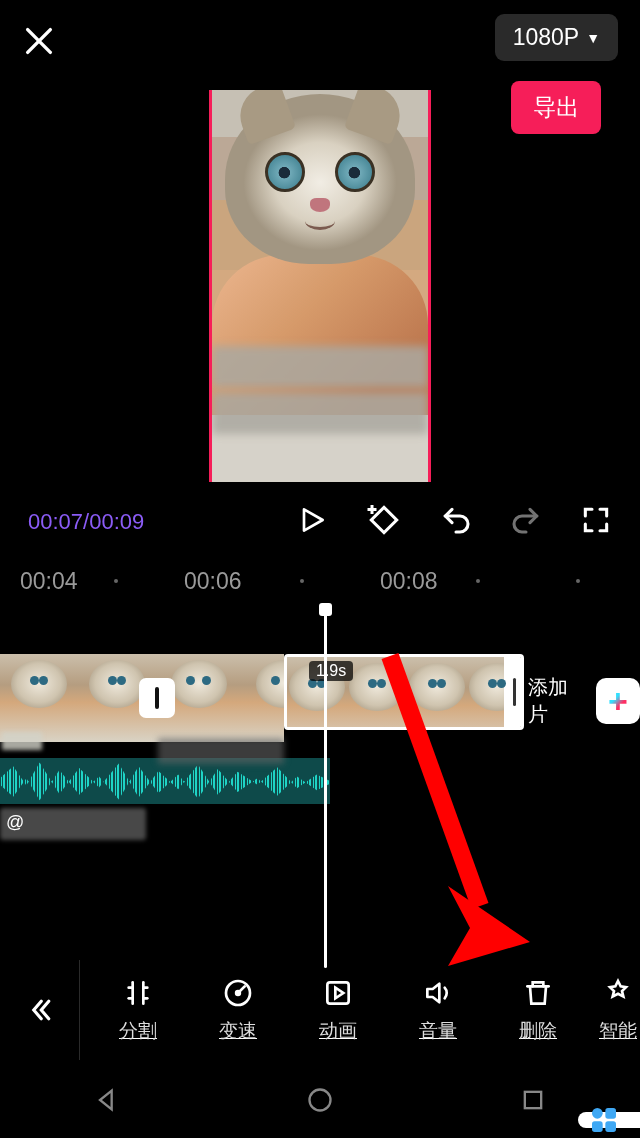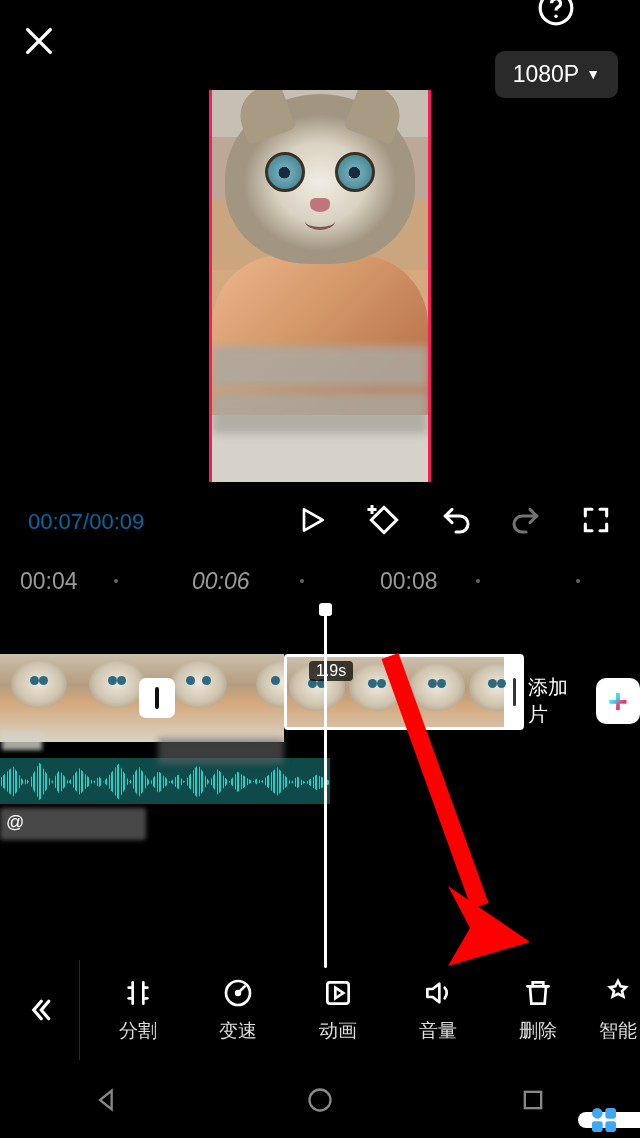--- a/index.html
+++ b/index.html
@@ -88,33 +88,33 @@
     border-radius: 70px 70px 0 0;
     filter: saturate(1.1);
   }
   .blur-caption { position: absolute; left: 0; right: 0; height: 42px; background: rgba(170,168,160,0.85); filter: blur(4px); }
   .bc1 { top: 256px; } .bc2 { top: 302px; }
 
   .play-row {
     display: flex; align-items: center; justify-content: space-between;
     padding: 16px 28px 22px 28px;
   }
-  .time-text { font-size: 22px; color: #0369a1; }
+  .time-text { font-size: 22px; color: #8b5cf6; }
   .play-icons { display: flex; align-items: center; gap: 38px; }
   .play-icons svg { width: 32px; height: 32px; }
   .kf svg { width: 36px; height: 36px; }
 
   .ruler {
     display: flex; align-items: center;
     height: 34px; padding: 0 10px;
     font-size: 23px; color: #9a9a9a;
     position: relative;
   }
   .ruler .tick { position: absolute; }
-  .t1 { left: 20px; } .t2 { left: 192px; font-style: italic; } .t3 { left: 380px; text-align: center; }
+  .t1 { left: 20px; } .t2 { left: 184px; } .t3 { left: 380px; text-align: center; }
   .ruler .dot { position: absolute; width: 4px; height: 4px; background: #666; border-radius: 50%; top: 15px; }
   .d1 { left: 114px; } .d2 { left: 300px; } .d3 { left: 476px; } .d4 { left: 576px; }
 
   .timeline {
     position: relative;
     height: 360px;
     margin-top: 10px;
   }
   .playhead {
     position: absolute; top: 0; bottom: 0; left: 324px;
@@ -221,20 +221,21 @@
 
   .arrow-annot {
     position: absolute; top: 646px; left: 330px; width: 200px; height: 340px;
     z-index: 60; pointer-events: none;
   }
 
   .tool-bar {
     position: absolute; left: 0; right: 0; top: 960px; height: 100px;
     display: flex; align-items: center;
     background: #000;
+    text-decoration: underline;
   }
   .back-chev {
     width: 80px; height: 100px; display:flex; align-items:center; justify-content:center;
     border-right: 1px solid #2a2a2a;
   }
   .back-chev svg { width: 30px; height: 30px; }
   .tools { flex:1; display:flex; overflow:hidden; padding-left: 8px;}
   .tool {
     width: 100px; flex-shrink:0;
     display: flex; flex-direction: column; align-items: center; justify-content: center;
@@ -278,20 +279,23 @@
     <div class="help-circle">
       <svg viewBox="0 0 24 24" fill="none" stroke="#fff" stroke-width="2">
           <circle cx="12" cy="12" r="10"></circle>
           <path d="M9.2 9a2.8 2.8 0 1 1 4 2.5c-.9.5-1.2 1-1.2 2"></path>
           <circle cx="12" cy="17.2" r="1.1" fill="#fff" stroke="none"></circle>
         </svg>
     </div>
     <div class="res-pill">
       <span>1080P</span>
       <span class="caret">▼</span>
+    </div>
+    <div class="export-btn">
+      <span>导出</span>
     </div>
   </div>
 </div>
 
 <div class="preview-area">
   <div class="preview-frame">
     <div class="hand"></div>
     <div class="cat-head">
       <div class="ear-l"></div>
         <div class="ear-r"></div>

